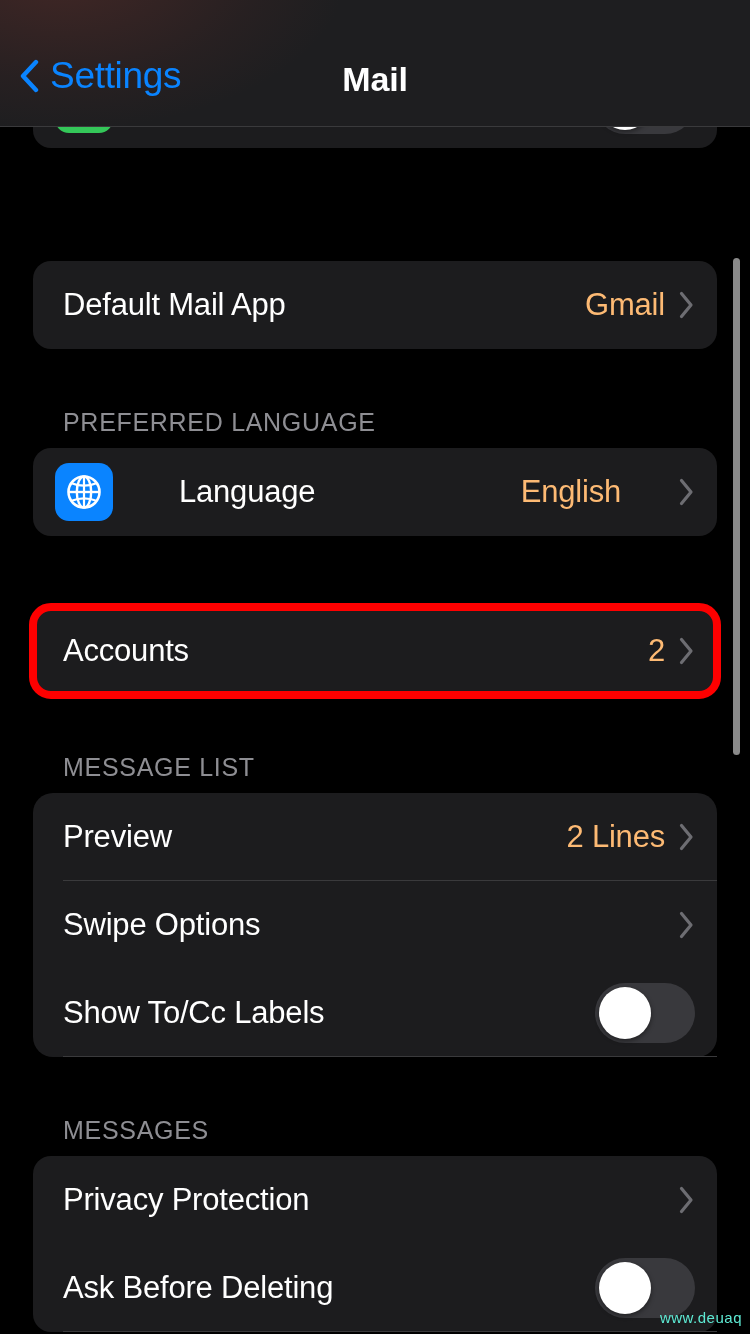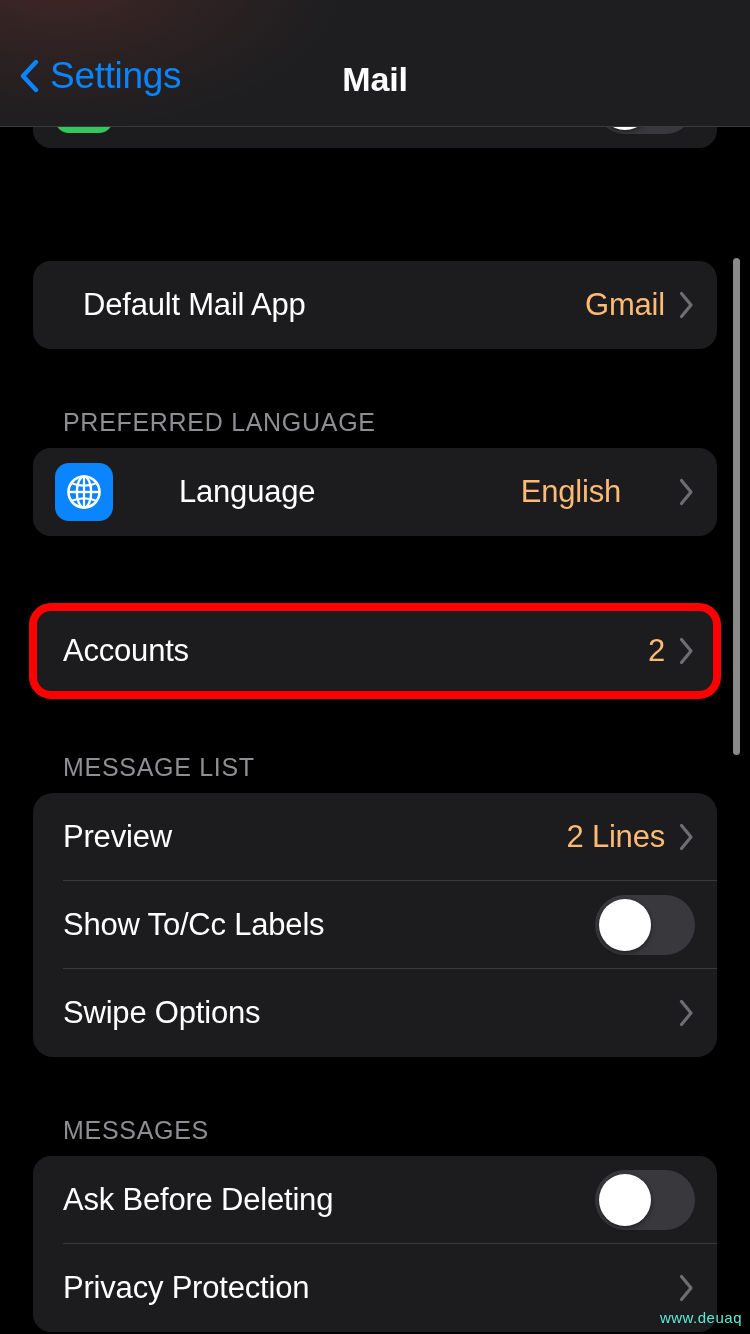--- a/index.html
+++ b/index.html
@@ -142,21 +142,21 @@
             <path d="M30.8 4.2a14.6 14.6 0 0 1 0 16.6" stroke="#fff" stroke-width="2.6" fill="none" stroke-linecap="round"></path>
           </svg>
         </span>
         <span class="row-label">Cellular Data</span>
         <span class="toggle">
           <span class="knob"></span>
         </span>
       </div>
     </div>
 
-    <div class="group" style="top:261px;padding-left:20px;">
+    <div class="group" style="top:261px;">
       <div class="row">
         <span class="row-label">Default Mail App</span>
         <span class="row-value">Gmail</span>
         <span class="chev-right">
           <svg width="16" height="28" viewBox="0 0 16 28">
               <path d="M2.5 2.5L12 14L2.5 25.5" stroke="#6d6d72" stroke-width="3.2" fill="none" stroke-linecap="round" stroke-linejoin="round"></path>
             </svg>
         </span>
       </div>
     </div>
@@ -202,52 +202,52 @@
         <span class="row-label">Preview</span>
         <span class="row-value">2 Lines</span>
         <span class="chev-right">
           <svg width="16" height="28" viewBox="0 0 16 28">
               <path d="M2.5 2.5L12 14L2.5 25.5" stroke="#6d6d72" stroke-width="3.2" fill="none" stroke-linecap="round" stroke-linejoin="round"></path>
             </svg>
         </span>
         <span class="separator"></span>
       </div>
       <div class="row">
+        <span class="row-label">Swipe Options</span>
+        <span class="chev-right">
+          <svg width="16" height="28" viewBox="0 0 16 28">
+              <path d="M2.5 2.5L12 14L2.5 25.5" stroke="#6d6d72" stroke-width="3.2" fill="none" stroke-linecap="round" stroke-linejoin="round"></path>
+            </svg>
+        </span>
+      </div>
+      <div class="row">
         <span class="row-label">Show To/Cc Labels</span>
         <span class="toggle">
           <span class="knob"></span>
         </span>
         <span class="separator"></span>
       </div>
-      <div class="row">
-        <span class="row-label">Swipe Options</span>
-        <span class="chev-right">
-          <svg width="16" height="28" viewBox="0 0 16 28">
-              <path d="M2.5 2.5L12 14L2.5 25.5" stroke="#6d6d72" stroke-width="3.2" fill="none" stroke-linecap="round" stroke-linejoin="round"></path>
-            </svg>
-        </span>
-      </div>
     </div>
 
     <div class="section-header" style="top:1116px;">MESSAGES</div>
     <div class="group" style="top:1156px;">
+      <div class="row">
+        <span class="row-label">Privacy Protection</span>
+        <span class="chev-right">
+          <svg width="16" height="28" viewBox="0 0 16 28">
+              <path d="M2.5 2.5L12 14L2.5 25.5" stroke="#6d6d72" stroke-width="3.2" fill="none" stroke-linecap="round" stroke-linejoin="round"></path>
+            </svg>
+        </span>
+      </div>
       <div class="row">
         <span class="row-label">Ask Before Deleting</span>
         <span class="toggle">
           <span class="knob"></span>
         </span>
         <span class="separator"></span>
-      </div>
-      <div class="row">
-        <span class="row-label">Privacy Protection</span>
-        <span class="chev-right">
-          <svg width="16" height="28" viewBox="0 0 16 28">
-              <path d="M2.5 2.5L12 14L2.5 25.5" stroke="#6d6d72" stroke-width="3.2" fill="none" stroke-linecap="round" stroke-linejoin="round"></path>
-            </svg>
-        </span>
       </div>
     </div>
 
   </div>
 
   <div class="navbar">
     <div class="nav-back">
       <span class="chev-back">
         <svg width="22" height="34" viewBox="0 0 22 34">
             <path d="M18 3L5 17L18 31" stroke="#0a84ff" stroke-width="4.4" fill="none" stroke-linecap="round" stroke-linejoin="round"></path>

